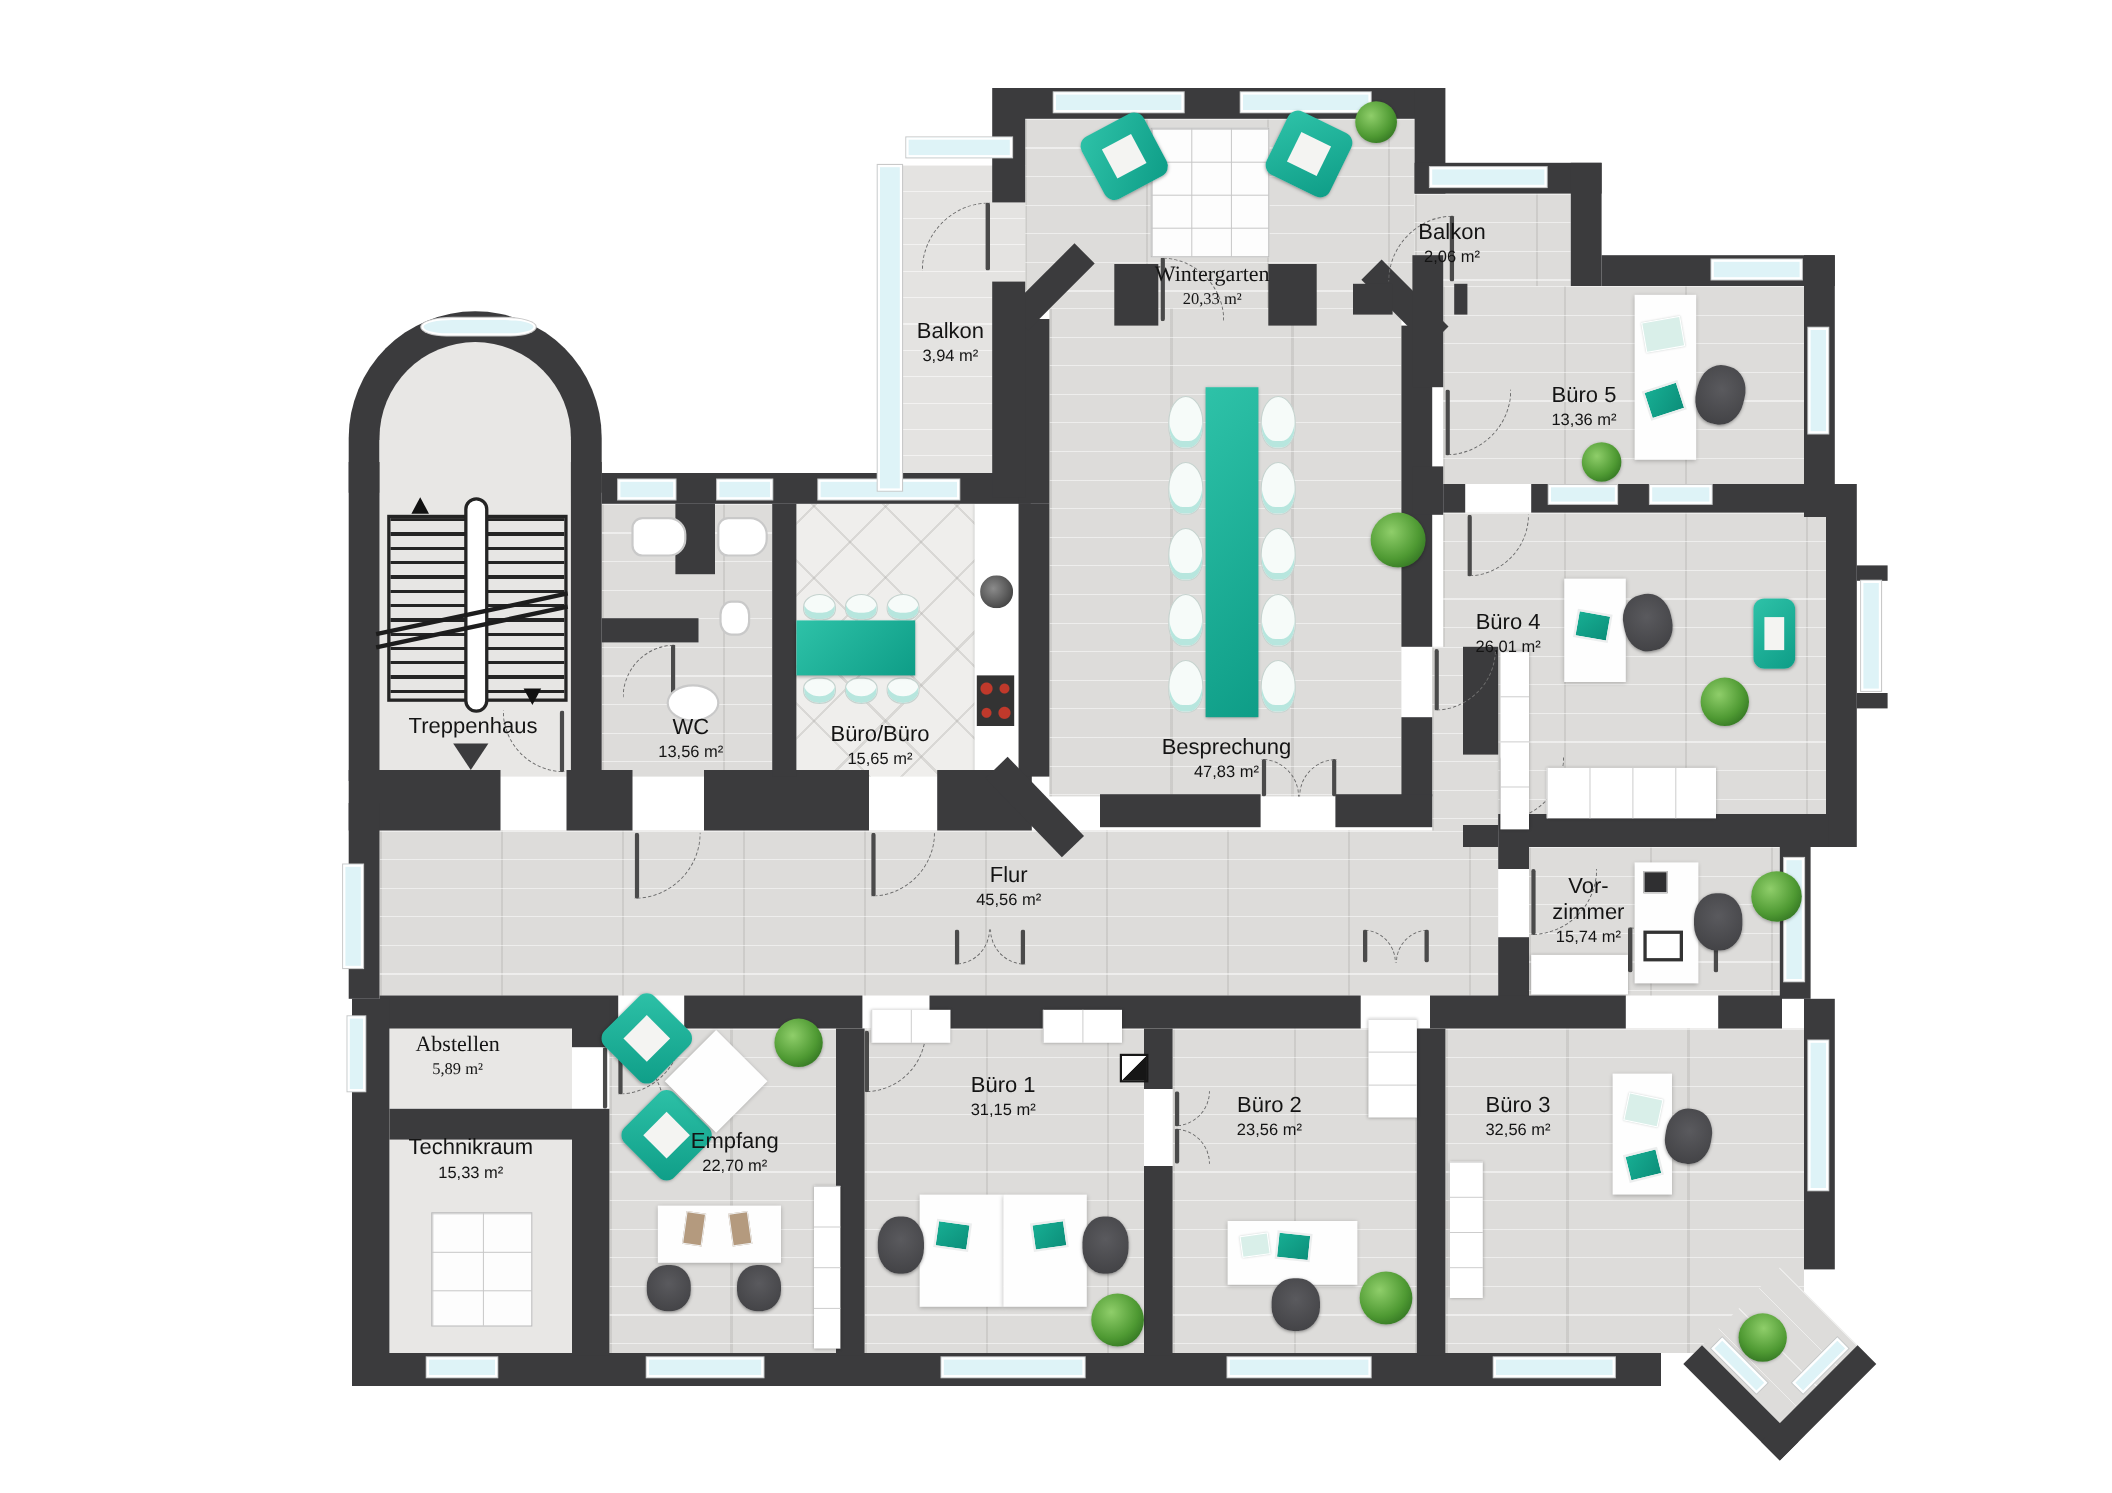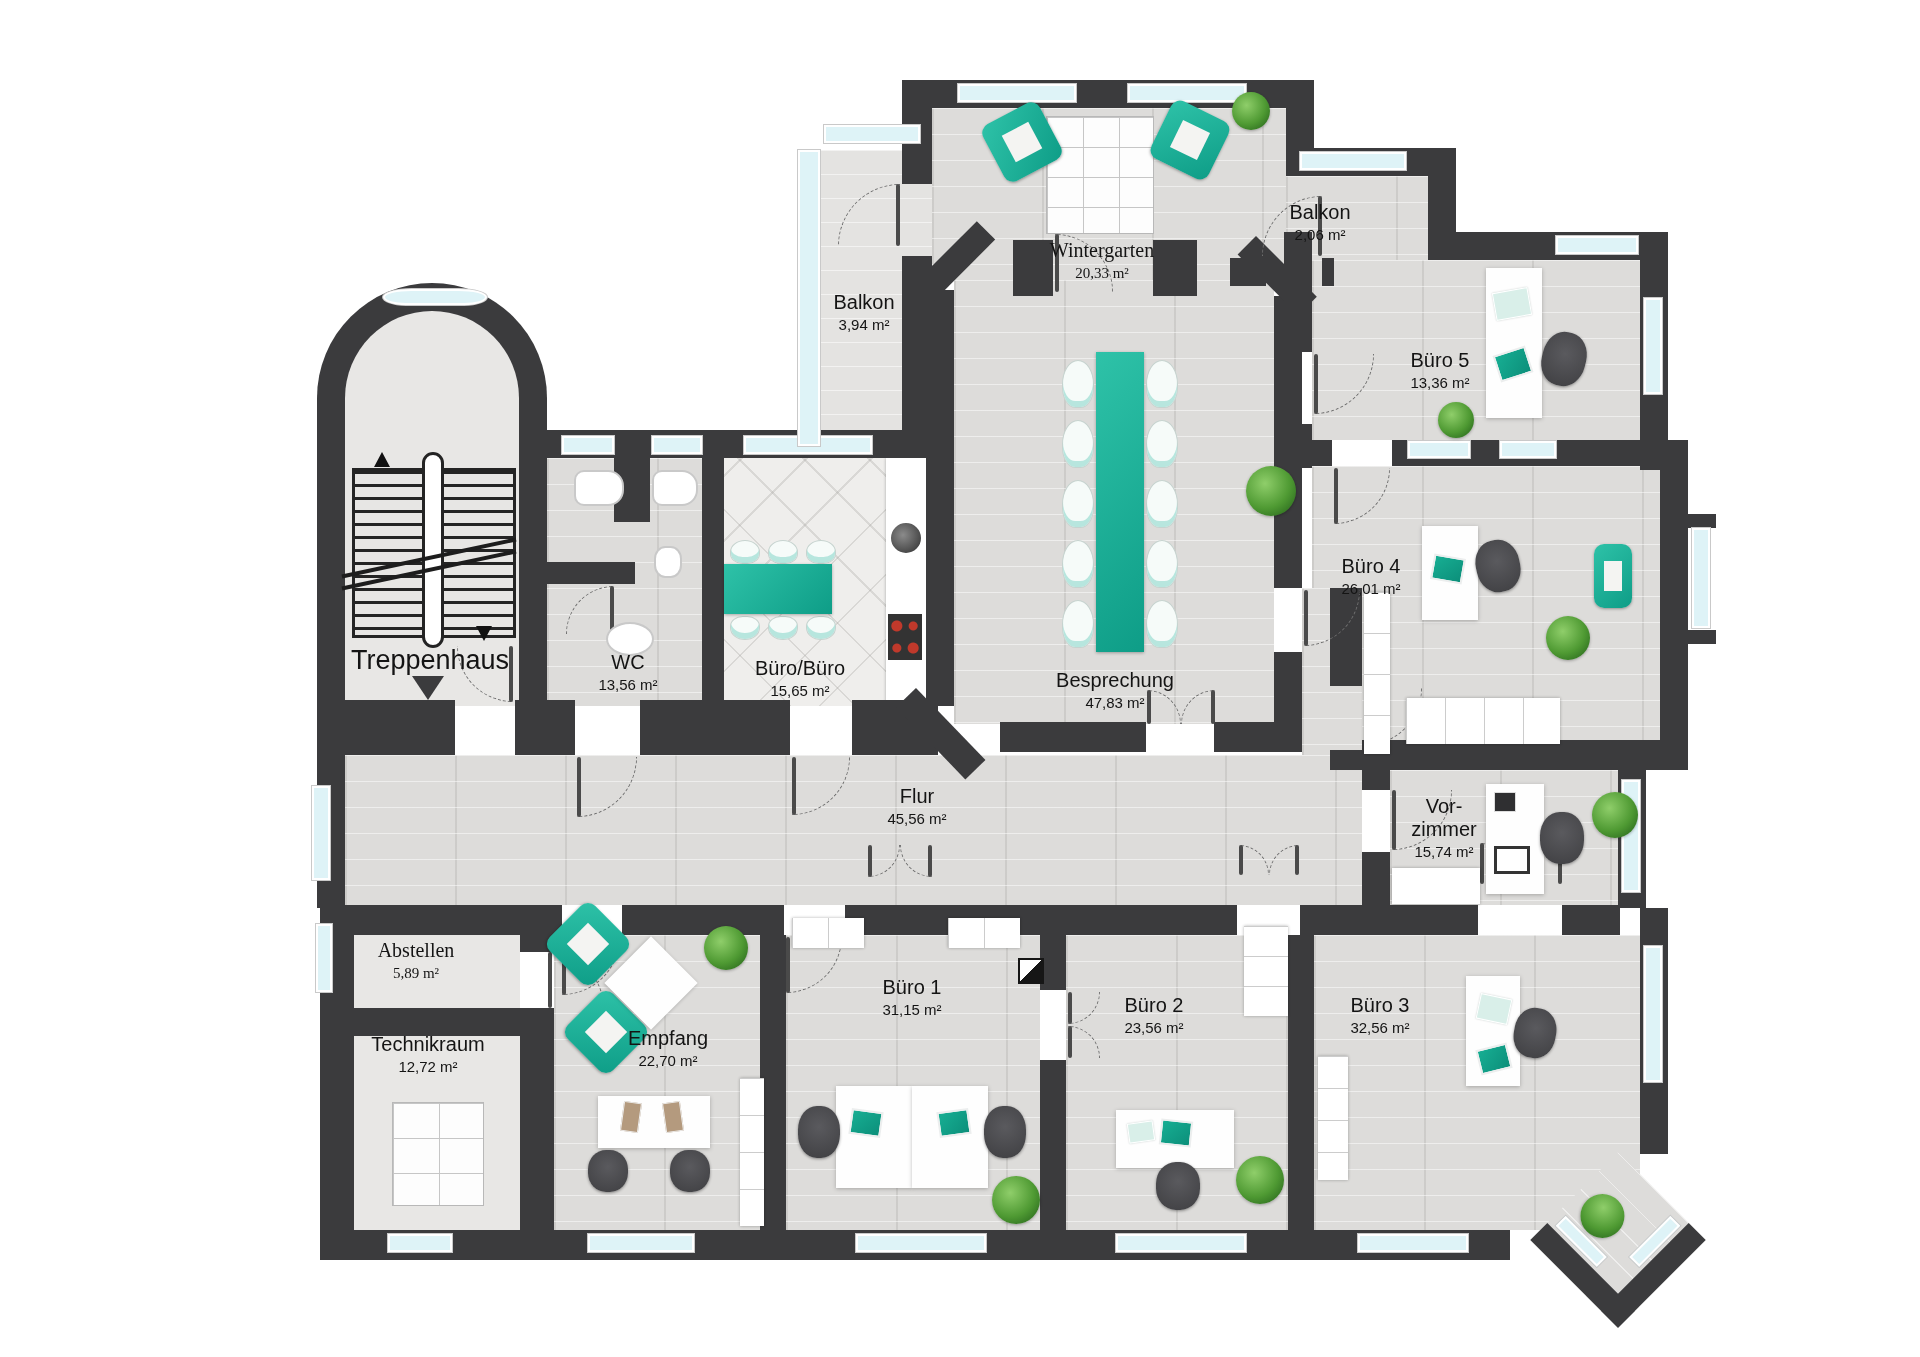--- a/index.html
+++ b/index.html
@@ -38,21 +38,21 @@
   .toilet{position:absolute;background:#fff;border:2px solid #c9c9c9;border-radius:10px 16px 16px 10px;}
   .sink{position:absolute;border-radius:50%;background:radial-gradient(circle at 40% 40%,#8b8b8b,#2d2d2d);border:3px solid #fff;}
   .stove{position:absolute;background:
      radial-gradient(circle at 26% 26%,#c0392b 5px,transparent 6px),
      radial-gradient(circle at 74% 26%,#c0392b 4px,transparent 5px),
      radial-gradient(circle at 26% 74%,#c0392b 4px,transparent 5px),
      radial-gradient(circle at 74% 74%,#c0392b 5px,transparent 6px),#333;}
   .label{position:absolute;transform:translate(-50%,-50%);text-align:center;white-space:nowrap;}
   .label .rn{font-size:20px;line-height:1.15;}
   .label .ra{font-size:15px;line-height:1.2;margin-top:2px;}
-  .label.big .rn{font-size:27px;}
+  .label.big .rn{font-size:20px;}
   .tri-down{position:absolute;width:0;height:0;border-left:16px solid transparent;border-right:16px solid transparent;border-top:24px solid #3b3b3d;}
   .arrow-up{position:absolute;width:0;height:0;border-left:8px solid transparent;border-right:8px solid transparent;border-bottom:15px solid #111;}
   .arrow-dn{position:absolute;width:0;height:0;border-left:8px solid transparent;border-right:8px solid transparent;border-top:15px solid #111;}
   .stairs{position:absolute;box-sizing:border-box;border:3px solid #242424;
      background:repeating-linear-gradient(180deg,#242424 0 3px,#e7e6e4 3px 13px);}
   .chan{position:absolute;box-sizing:border-box;background:#fff;border:3px solid #242424;border-radius:12px;}
   .breakline{position:absolute;background:#1d1d1d;}
   .shaft{position:absolute;background:linear-gradient(135deg,#ffffff 49.5%,#161616 50%);border:2px solid #161616;}
   .bay{position:absolute;box-sizing:border-box;background-color:#dddcda;
      background-image:repeating-linear-gradient(180deg,rgba(255,255,255,.5) 0 1px,transparent 1px 26px);
@@ -356,21 +356,21 @@
     <div class="rn">Vor-</div>
     <div class="rn">zimmer</div>
     <div class="ra">15,74 m²</div>
   </div>
   <div class="label" style="left:416px;top:960px;font-family:Liberation Serif, serif;">
     <div class="rn">Abstellen</div>
     <div class="ra">5,89 m²</div>
   </div>
   <div class="label" style="left:428px;top:1054px;">
     <div class="rn">Technikraum</div>
-    <div class="ra">12,72 m²</div>
+    <div class="ra">15,33 m²</div>
   </div>
   <div class="label" style="left:668px;top:1048px;">
     <div class="rn">Empfang</div>
     <div class="ra">22,70 m²</div>
   </div>
   <div class="label" style="left:901px;top:997px;margin-left:11px;">
     <div class="rn">Büro 1</div>
     <div class="ra">31,15 m²</div>
   </div>
   <div class="label" style="left:1154px;top:1015px;">

